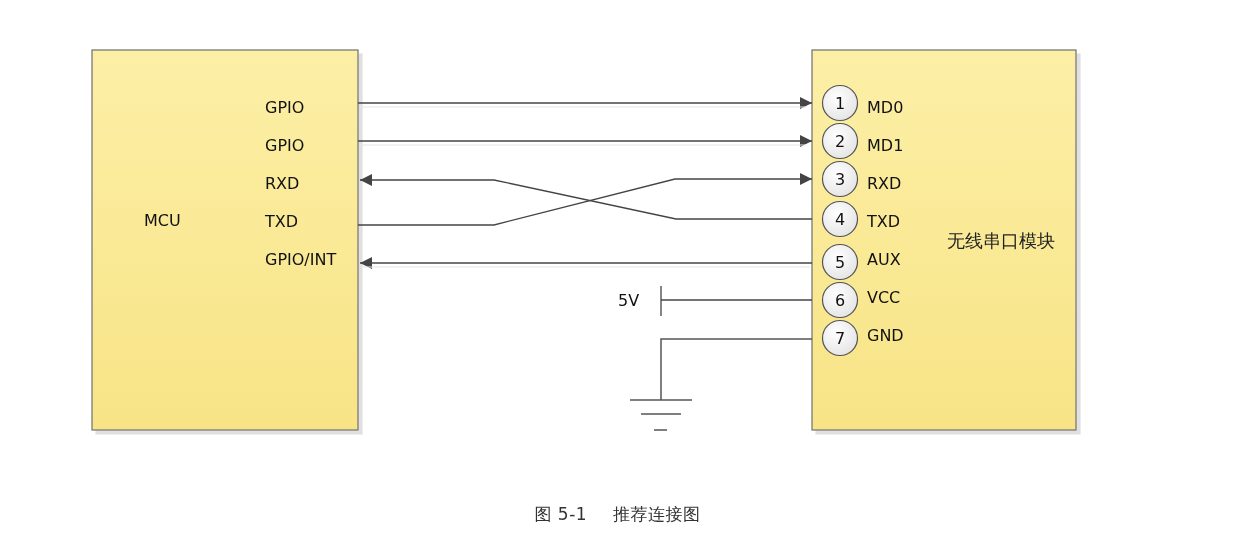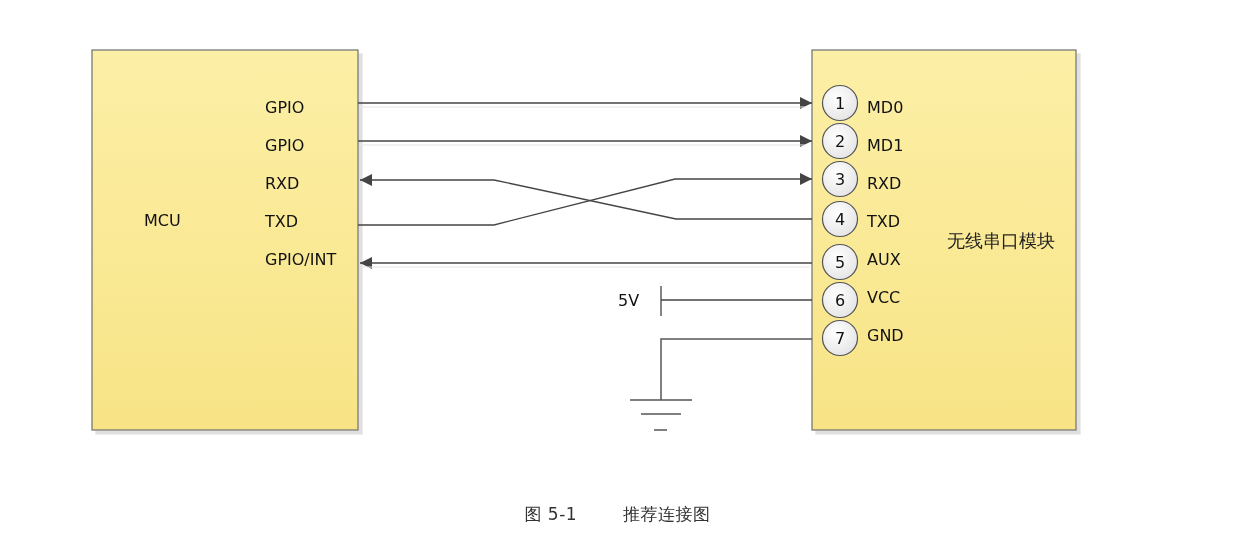--- a/index.html
+++ b/index.html
@@ -3,21 +3,21 @@
 <meta charset="utf-8">
 <style>
   html, body { margin: 0; padding: 0; background: #ffffff; }
   body { width: 1235px; height: 559px; position: relative; overflow: hidden;
          font-family: "Liberation Sans", "DejaVu Sans", sans-serif; }
   #stage { position: absolute; left: 0; top: 0; width: 1235px; height: 559px; }
   .lbl { font-family: "DejaVu Sans", "Liberation Sans", sans-serif; font-size: 16px; fill: #111; }
   .cn  { font-family: "DejaVu Sans", sans-serif; font-size: 18px; fill: #222; }
   .caption { position: absolute; left: 0; width: 1235px; top: 503px; text-align: center;
              font-family: "DejaVu Sans", sans-serif; font-size: 17px; color: #333; letter-spacing: 0.5px; }
-  .caption span { margin: 0 20px; }
+  .caption span { margin: 0 10px; }
 </style>
 </head>
 <body>
 
 <svg id="stage" viewBox="0 0 1235 559" xmlns="http://www.w3.org/2000/svg">
   <defs>
     <linearGradient id="blockGrad" x1="0" y1="0" x2="0" y2="1">
       <stop offset="0" stop-color="#fcefa6"></stop>
       <stop offset="1" stop-color="#f8e486"></stop>
     </linearGradient>

